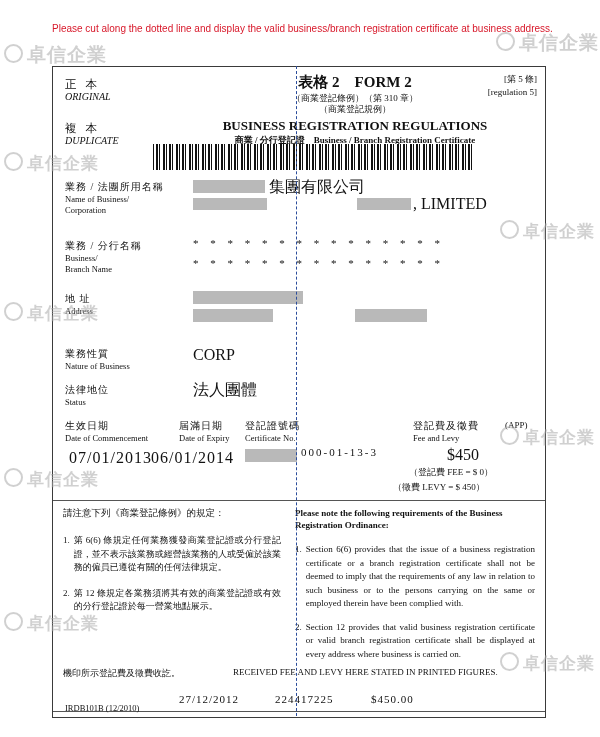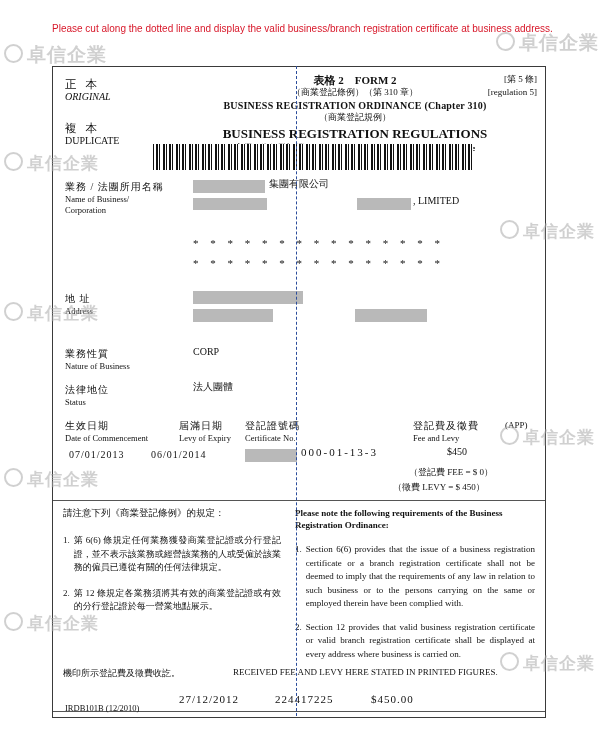--- a/index.html
+++ b/index.html
@@ -33,24 +33,24 @@
     position:absolute;left:296px;top:66px;height:650px;width:0;
     border-left:1px dashed #2b4d9b;
   }
 
   
   .orig{position:absolute;left:12px;top:10px;font-size:11px;line-height:1.25;}
   .orig .c{font-size:11.5px;letter-spacing:3px;}
   .orig .e{font-style:italic;font-size:10px;}
   .dup{position:absolute;left:12px;top:54px;font-size:11px;line-height:1.25;}
   .dup .c{font-size:11.5px;letter-spacing:3px;}
-  .dup .e{font-size:10px;}
+  .dup .e{font-style:italic;font-size:10px;}
 
   .hdr{position:absolute;left:118px;top:6px;width:368px;text-align:center;line-height:1.3;}
-  .hdr .l1{font-size:11px;font-weight:bold;}
+  .hdr .l1{font-size:15px;font-weight:bold;}
   .hdr .l2{font-size:9px;}
   .hdr .l3{font-size:10px;font-weight:bold;letter-spacing:.2px;}
   .hdr .l4{font-size:9px;}
   .hdr .l5{font-size:13px;font-weight:bold;margin-top:2px;}
   .hdr .l6{font-size:9px;font-weight:bold;}
 
   .reg5{position:absolute;right:8px;top:6px;font-size:9px;text-align:right;line-height:1.45;}
 
   
   .barcode{
@@ -60,21 +60,21 @@
       #111 3px,#111 5px,#fff 5px,#fff 6px,
       #111 6px,#111 7px,#fff 7px,#fff 10px,
       #111 10px,#111 12px,#fff 12px,#fff 13px);
   }
 
   
   .lbl{position:absolute;font-size:9px;line-height:1.35;}
   .lbl .c{font-size:10px;letter-spacing:1px;}
   .lbl .e{font-size:8.5px;}
 
-  .val{position:absolute;font-size:10px;}
+  .val{position:absolute;font-size:16px;}
 
   
   .redact{position:absolute;background:#b9b9b9;}
 
   .stars{position:absolute;font-size:11px;letter-spacing:4.5px;font-family:"Liberation Serif",serif;}
 
   
   .certno{position:absolute;font-size:11px;letter-spacing:2px;font-family:Liberation Serif, serif;}
   .note-head{font-size:9.5px;line-height:1.4;}
   .note-head-en{font-size:9px;line-height:1.35;font-weight:bold;}
@@ -119,21 +119,20 @@
       <div class="e">DUPLICATE</div>
     </div>
 
     <div class="hdr">
       <div class="l1">
         <span>表格 2</span>
         &nbsp;&nbsp;
         <span>FORM 2</span>
       </div>
       <div class="l2">（商業登記條例）（第 310 章）</div>
-      <div class="l3">BUSINESS REGISTRATION ORDINANCE (Chapter 310)</div>
       <div class="l4">（商業登記規例）</div>
       <div class="l5">BUSINESS REGISTRATION REGULATIONS</div>
       <div class="l6">
         <span>商業 / 分行登記證</span>
         &nbsp;&nbsp;
         <span>Business / Branch Registration Certificate</span>
       </div>
     </div>
 
     <div class="reg5">
@@ -147,20 +146,25 @@
       <div class="c">業務 / 法團所用名稱</div>
       <div class="e">Name of Business/</div>
       <div class="e">Corporation</div>
     </div>
     <div class="redact" style="left:140px;top:113px;width:72px;height:13px;"></div>
     <div class="val" style="left:216px;top:110px;">集團有限公司</div>
     <div class="redact" style="left:140px;top:131px;width:74px;height:12px;"></div>
     <div class="redact" style="left:304px;top:131px;width:54px;height:12px;"></div>
     <div class="val" style="left:360px;top:128px;">, LIMITED</div>
 
+    <div class="lbl" style="left:12px;top:172px;">
+      <div class="c">業務 / 分行名稱</div>
+      <div class="e">Business/</div>
+      <div class="e">Branch Name</div>
+    </div>
     <div class="stars" style="left:140px;top:170px;">* * * * * * * * * * * * * * *</div>
     <div class="stars" style="left:140px;top:190px;">* * * * * * * * * * * * * * *</div>
 
     <div class="lbl" style="left:12px;top:225px;">
       <div class="c">地  址</div>
       <div class="e">Address</div>
     </div>
     <div class="redact" style="left:140px;top:224px;width:110px;height:13px;"></div>
     <div class="redact" style="left:140px;top:242px;width:80px;height:13px;"></div>
     <div class="redact" style="left:302px;top:242px;width:72px;height:13px;"></div>
@@ -176,21 +180,21 @@
       <div class="e">Status</div>
     </div>
     <div class="val" style="left:140px;top:313px;">法人團體</div>
 
     <div class="lbl" style="left:12px;top:352px;">
       <div class="c">生效日期</div>
       <div class="e">Date of Commencement</div>
     </div>
     <div class="lbl" style="left:102px;top:352px;margin-left:24px;">
       <div class="c">屆滿日期</div>
-      <div class="e">Levy of Expiry</div>
+      <div class="e">Date of Expiry</div>
     </div>
     <div class="lbl" style="left:192px;top:352px;">
       <div class="c">登記證號碼</div>
       <div class="e">Certificate No.</div>
     </div>
     <div class="lbl" style="left:360px;top:352px;">
       <div class="c">登記費及徵費</div>
       <div class="e">Fee and Levy</div>
     </div>
     <div class="lbl" style="left:452px;top:352px;font-size:9px;">(APP)</div>

